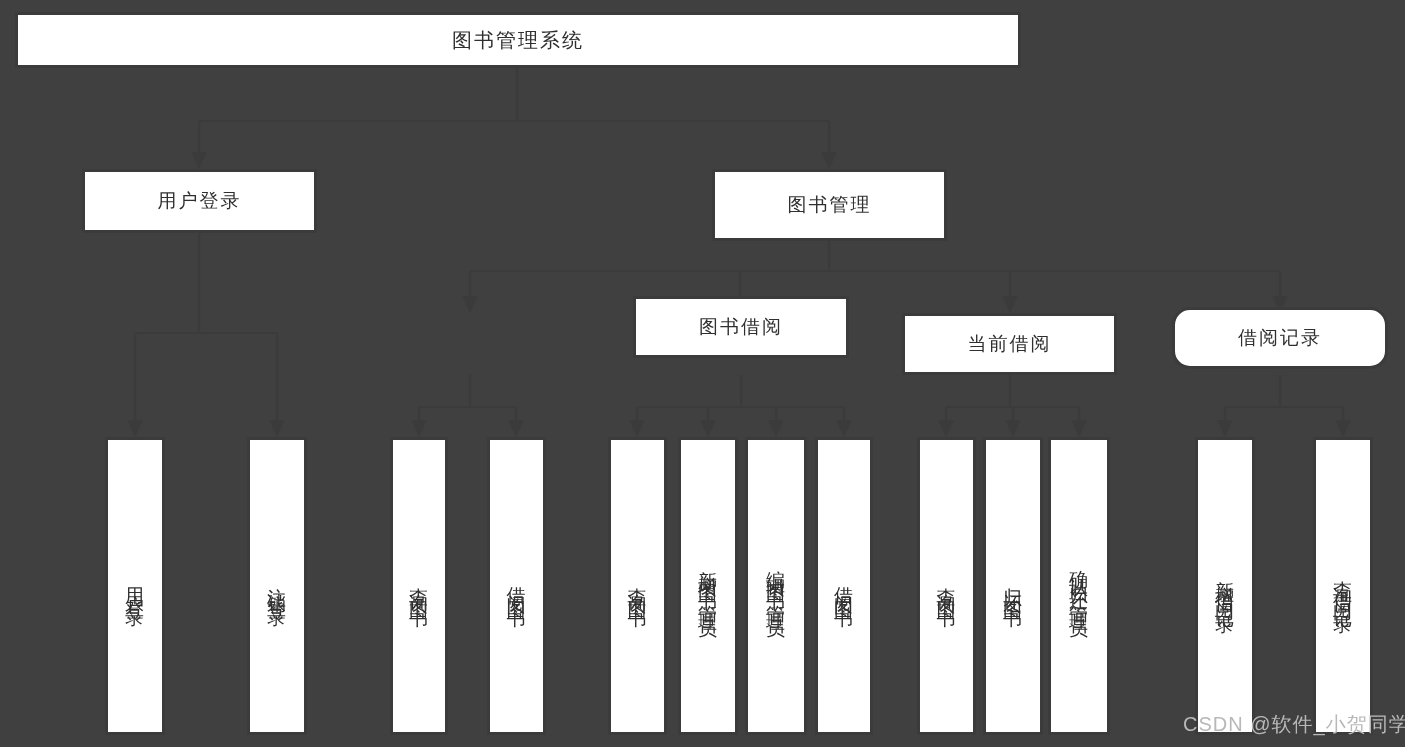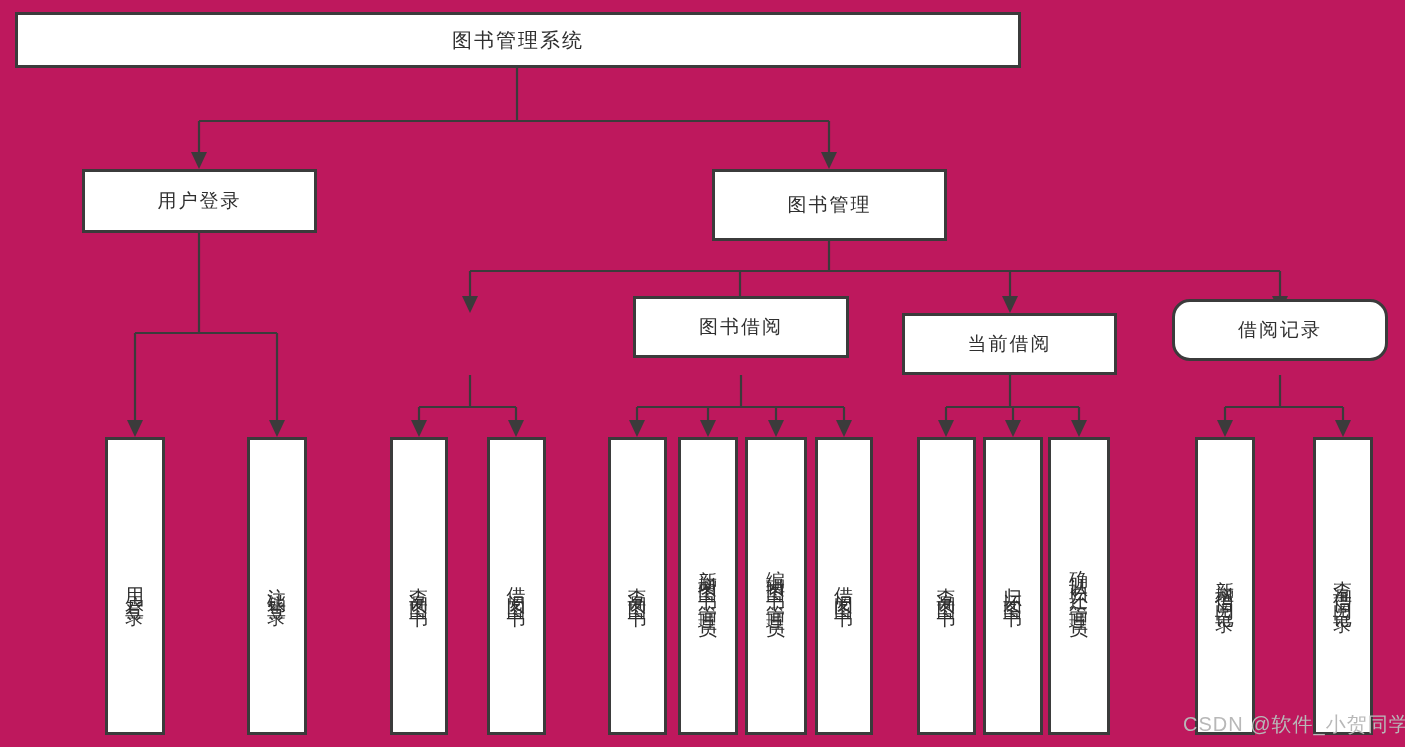--- a/index.html
+++ b/index.html
@@ -5,21 +5,21 @@
   html, body {
     margin: 0;
     padding: 0;
     background: #ffffff;
     font-family: "Liberation Sans", "DejaVu Sans", sans-serif;
   }
   #stage {
     position: relative;
     width: 1405px;
     height: 747px;
-    background: #be185d;
+    background: #404040;
     overflow: hidden;
   }
   #connectors {
     position: absolute;
     left: 0; top: 0;
     width: 1405px;
     height: 747px;
     pointer-events: none;
   }
   .box {
@@ -119,21 +119,21 @@
   <div class="box hbox" style="left:712px; top:169px; width:235px; height:72px;">
     <span>图书管理</span>
   </div>
 
   <div class="box hbox" style="left:633px; top:296px; width:216px; height:62px;">
     <span>图书借阅</span>
   </div>
   <div class="box hbox" style="left:902px; top:313px; width:215px; height:62px;text-align:center;">
     <span>当前借阅</span>
   </div>
-  <div class="box hbox" style="left:1172px; top:299px; width:216px; height:62px;border-radius:18px;">
+  <div class="box hbox" style="left:1172px; top:307px; width:216px; height:62px;border-radius:18px;">
     <span>借阅记录</span>
   </div>
 
   <div class="box leaf" style="left:105px; width:60px;">
     <span>用户登录</span>
   </div>
   <div class="box leaf" style="left:247px; width:60px;">
     <span>注销登录</span>
   </div>
 

